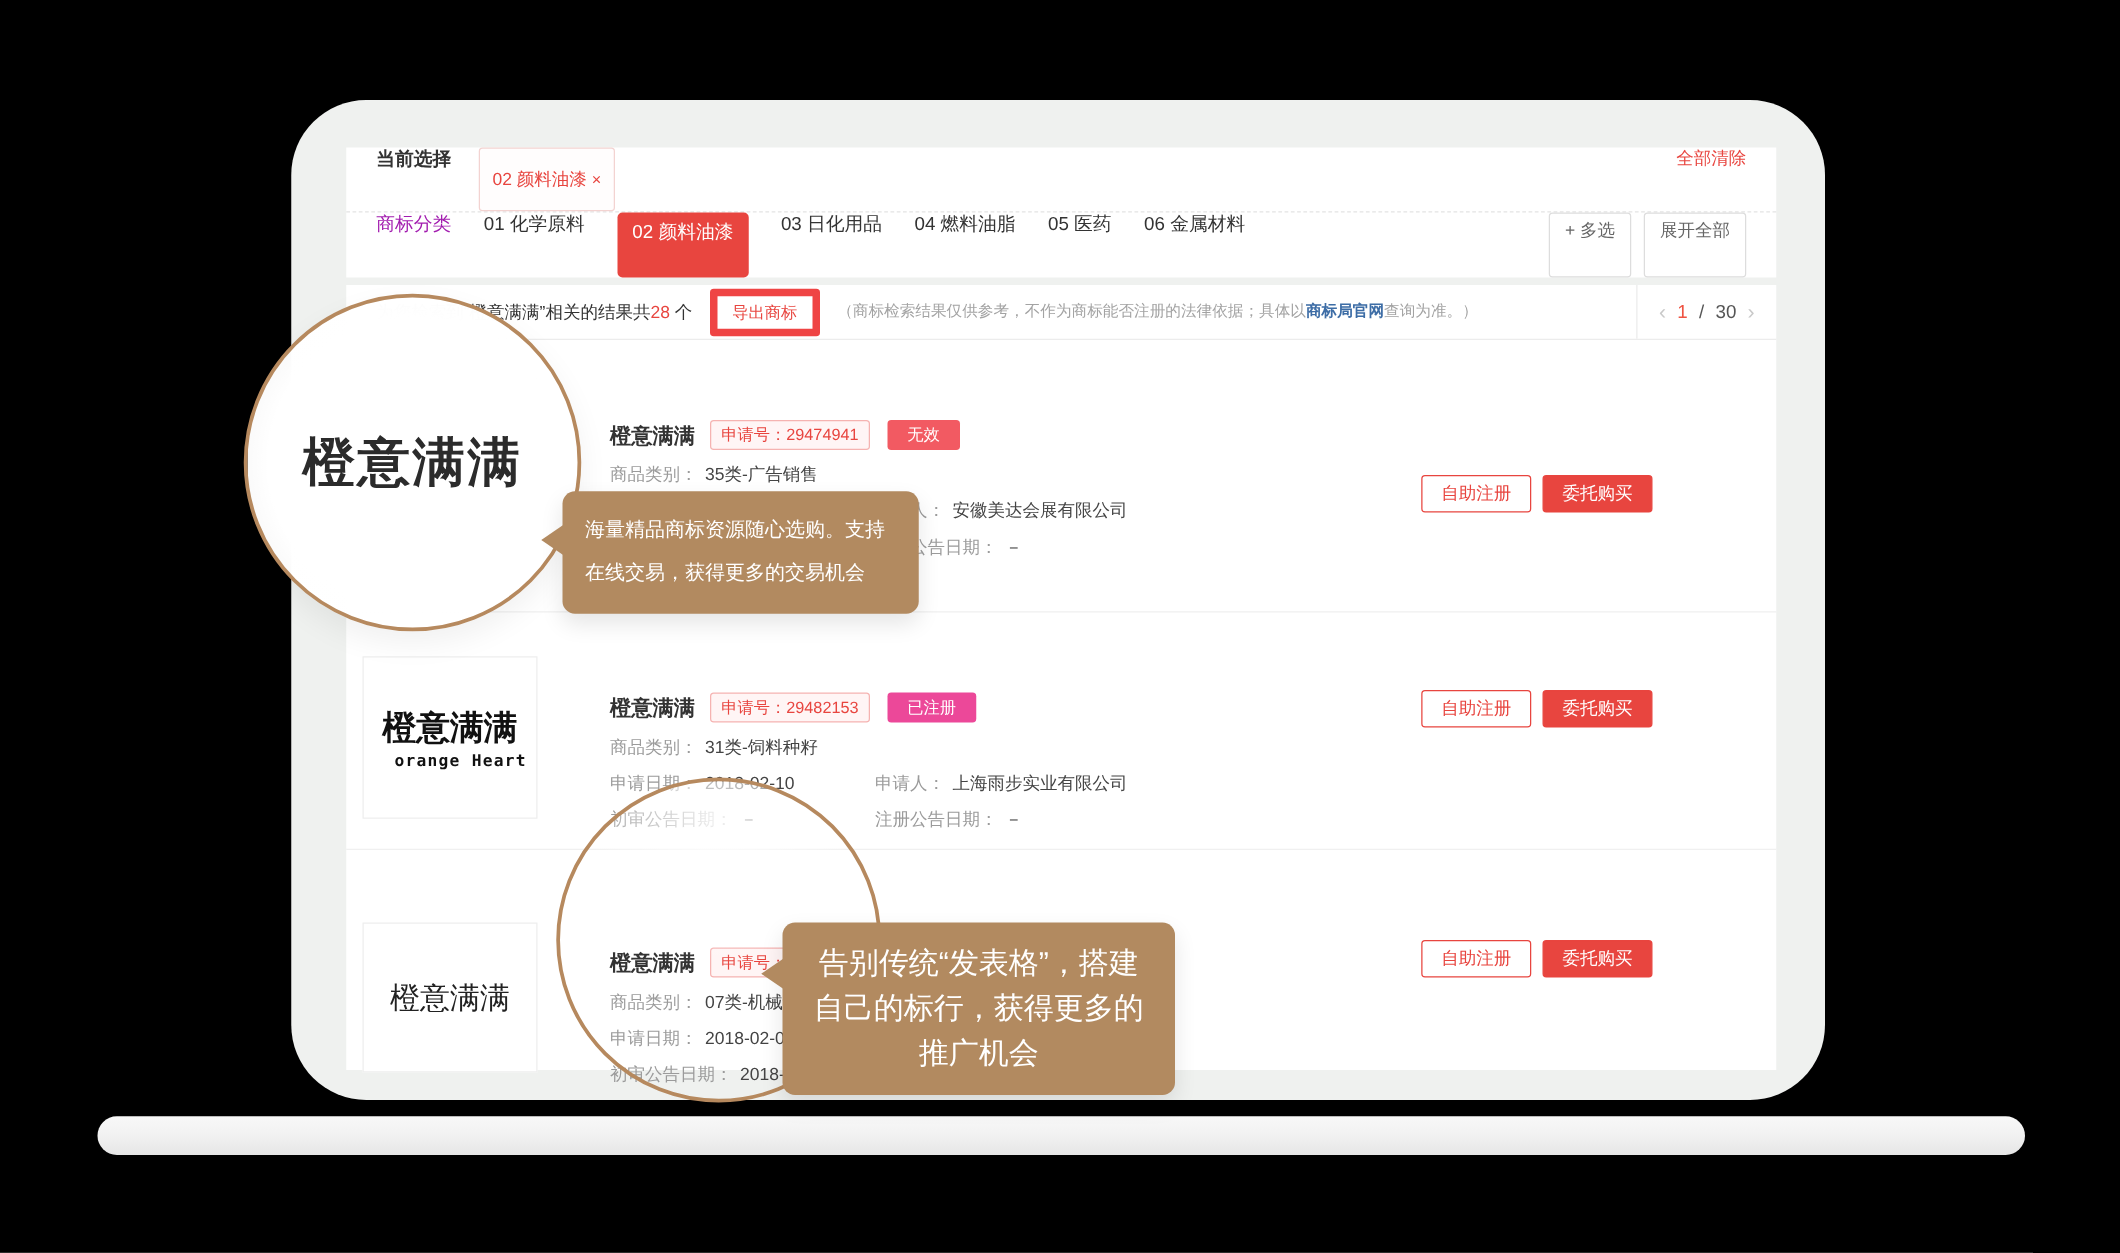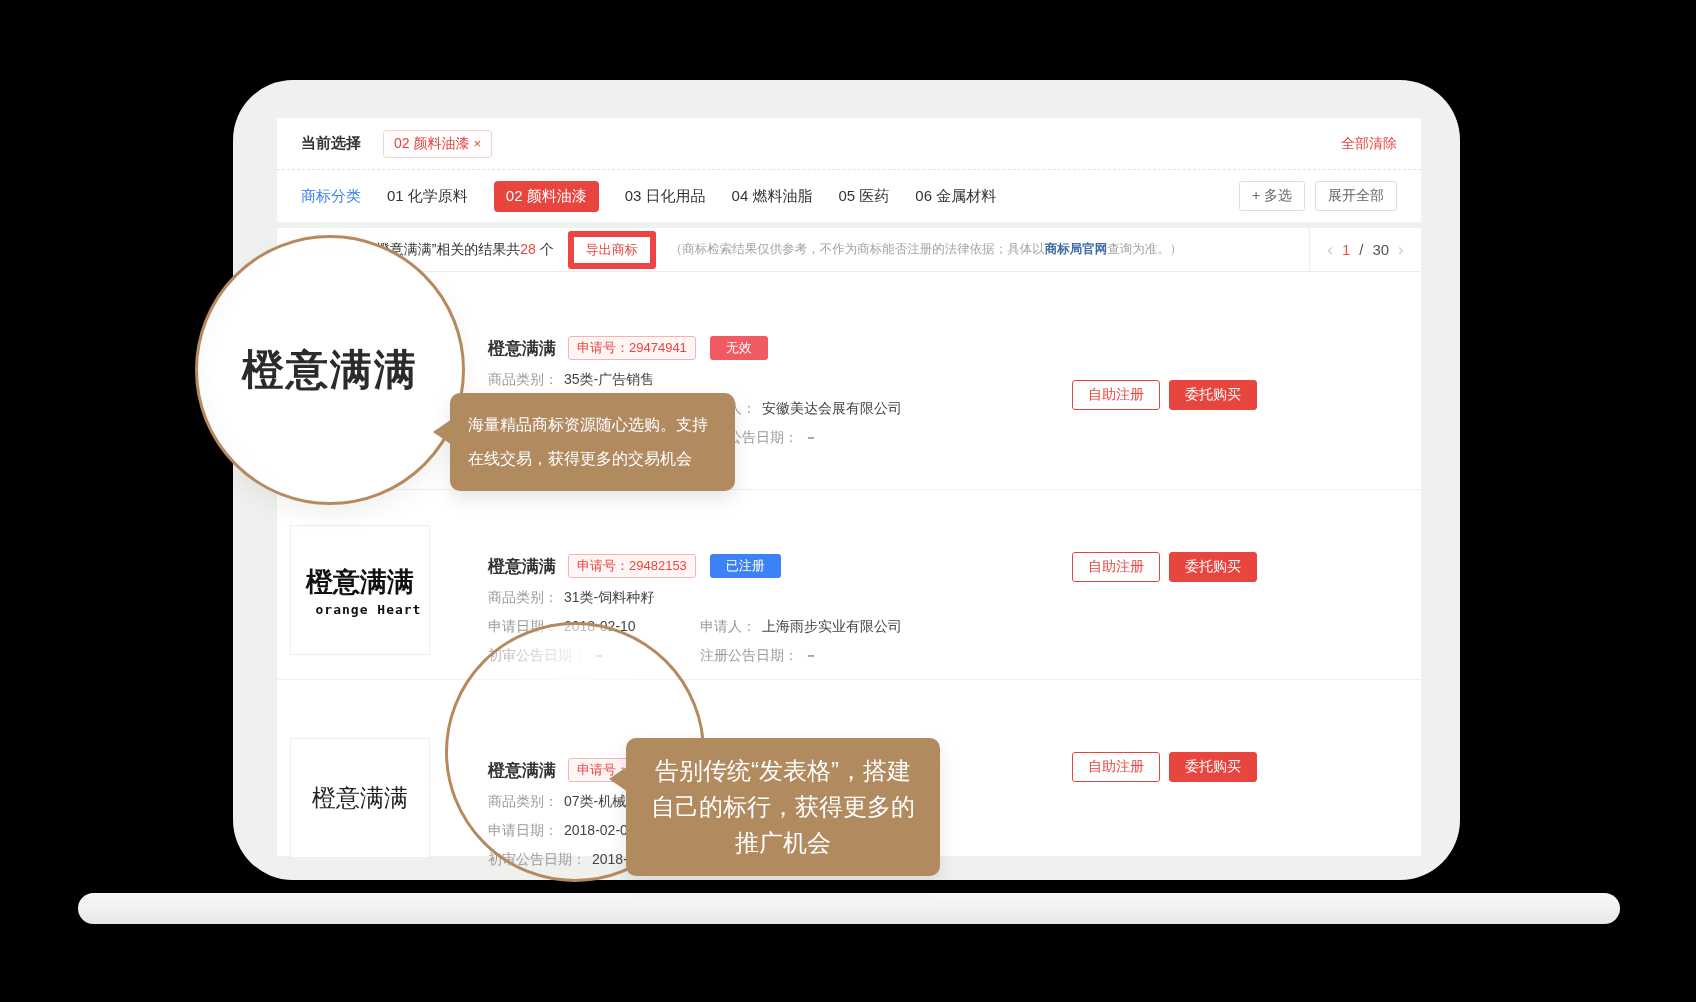--- a/index.html
+++ b/index.html
@@ -4,29 +4,29 @@
 <style>
   html,body{margin:0;padding:0;background:#000;}
   *{box-sizing:border-box;font-family:"Liberation Sans","DejaVu Sans",sans-serif;}
   .canvas{position:relative;width:1696px;height:1002px;background:#000;overflow:hidden;}
 
   .app-window{position:absolute;left:233px;top:80px;width:1227px;height:800px;
               background:#eff1ef;border-radius:60px;overflow:hidden;}
 
   .panel{position:absolute;background:#fff;}
   .filter-panel{left:44px;top:38px;width:1144px;height:104px;}
-  .filter-row{display:flex;align-items:center;height:52px;padding:0 24px;}
+  .filter-row{display:flex;height:52px;padding:0 24px;}
   .filter-row.top{border-bottom:1px dashed #e4e4e4;}
   .cur-label{font-size:15px;font-weight:bold;color:#333;}
   .sel-tag{margin-left:22px;border:1px solid #f3d3d1;background:#fffdfd;color:#e8453f;
            font-size:14px;padding:4px 10px;border-radius:3px;display:inline-flex;align-items:center;gap:4px;cursor:pointer;}
   .sel-tag .x{font-size:13px;}
   .spacer{flex:1;}
   .clear-all{color:#e8453f;font-size:14px;cursor:pointer;}
-  .cat-label{font-size:15px;color:#3b82f6;font-family:Liberation Serif, serif;}
+  .cat-label{font-size:15px;color:#a21caf;font-family:Liberation Serif, serif;}
   .cat-item{font-size:15px;color:#333;margin-left:26px;cursor:pointer;}
   .cat-item.selected{background:#e8453f;color:#fff;padding:6px 12px;border-radius:4px;}
   .mini-btn{border:1px solid #ddd;color:#666;font-size:14px;padding:5px 12px;border-radius:3px;
             background:#fff;margin-left:10px;cursor:pointer;white-space:nowrap;}
 
   .results-panel{left:44px;top:148px;width:1144px;height:628px;}
   .results-header{position:relative;display:flex;align-items:center;height:44px;
                   border-bottom:1px solid #ececec;padding-left:24px;}
   .summary{font-size:14px;color:#333;white-space:nowrap;}
   .summary .count{color:#e8453f;}
@@ -52,26 +52,26 @@
   .thumb .t-callig{font-family:"DejaVu Serif","Liberation Serif",serif;font-weight:bold;font-size:27px;color:#111;}
   .thumb .t-sub{font-family:"DejaVu Sans Mono","Liberation Mono",monospace;font-weight:bold;font-size:13px;color:#111;margin-top:2px;letter-spacing:1px;margin-left:17px;}
   .info{position:absolute;left:211px;top:64px;}
   .row3 .info{top:78px;}
   .title-line{display:flex;align-items:center;}
   .tm-name{font-size:17px;font-weight:bold;color:#333;}
   .appno{margin-left:12px;border:1px solid #f5b3b1;background:#fff5f5;color:#e8453f;
          font-size:13px;padding:2px 8px;border-radius:3px;white-space:nowrap;}
   .status{margin-left:14px;color:#fff;font-size:13px;padding:3px 16px;border-radius:3px;white-space:nowrap;}
   .status.invalid{background:#f25a62;}
-  .status.registered{background:#3b82f6;text-align:right;}
+  .status.registered{background:#ec4899;text-align:right;}
   .field-line{margin-top:11px;font-size:14px;display:flex;}
   .fcol1{width:212px;display:inline-flex;}
   .flabel{color:#9b9b9b;white-space:nowrap;}
   .fvalue{color:#444;margin-left:6px;white-space:nowrap;}
-  .row-buttons{position:absolute;left:795px;display:flex;}
+  .row-buttons{position:absolute;left:860px;display:flex;}
   .row1 .row-buttons{top:108px;} .row2 .row-buttons{top:62px;} .row3 .row-buttons{top:72px;}
   .btn-outline{border:1px solid #e8453f;color:#e8453f;background:#fff;font-size:14px;
                padding:5px 15px;border-radius:3px;cursor:pointer;white-space:nowrap;}
   .btn-solid{border:1px solid #e8453f;background:#e8453f;color:#fff;font-size:14px;
              padding:5px 15px;border-radius:3px;margin-left:9px;cursor:pointer;white-space:nowrap;}
 
   .magnifier{position:absolute;border:3px solid #b6895e;border-radius:50%;}
   .circle1{left:195px;top:235px;width:270px;height:270px;z-index:30;
            background:radial-gradient(circle,#ffffff 62%,rgba(255,255,255,0.92) 100%);
            display:flex;align-items:center;justify-content:center;

